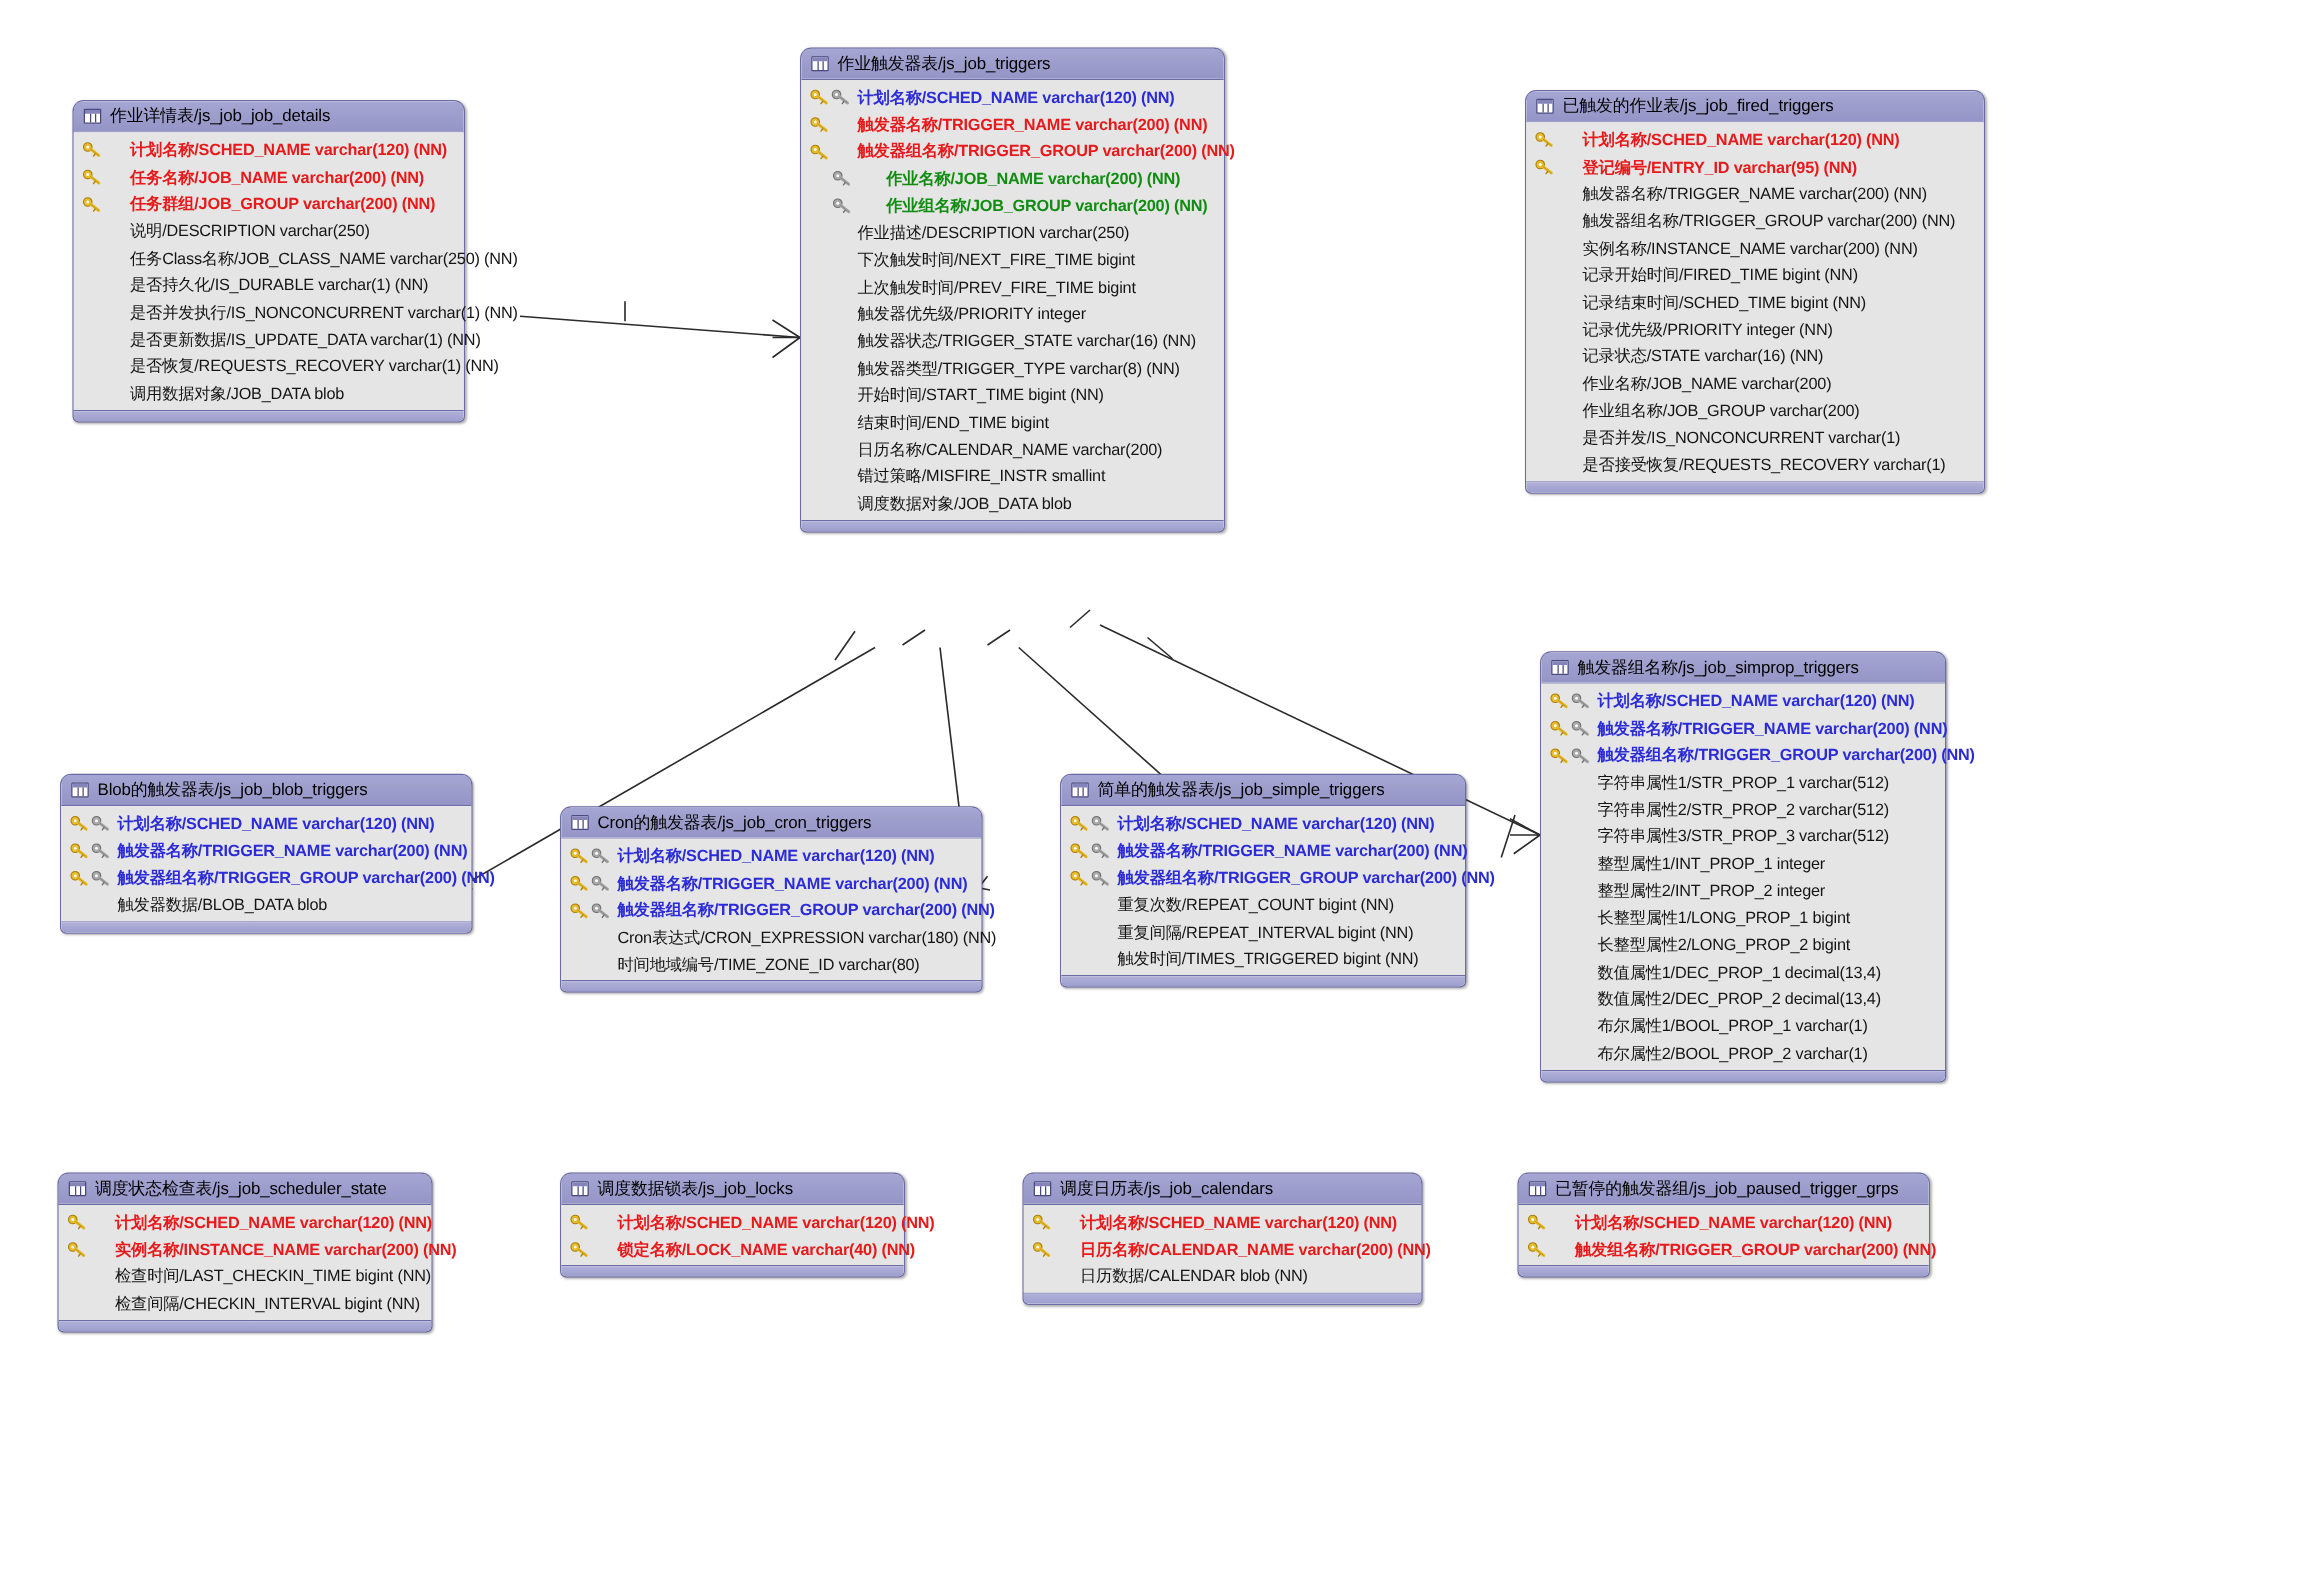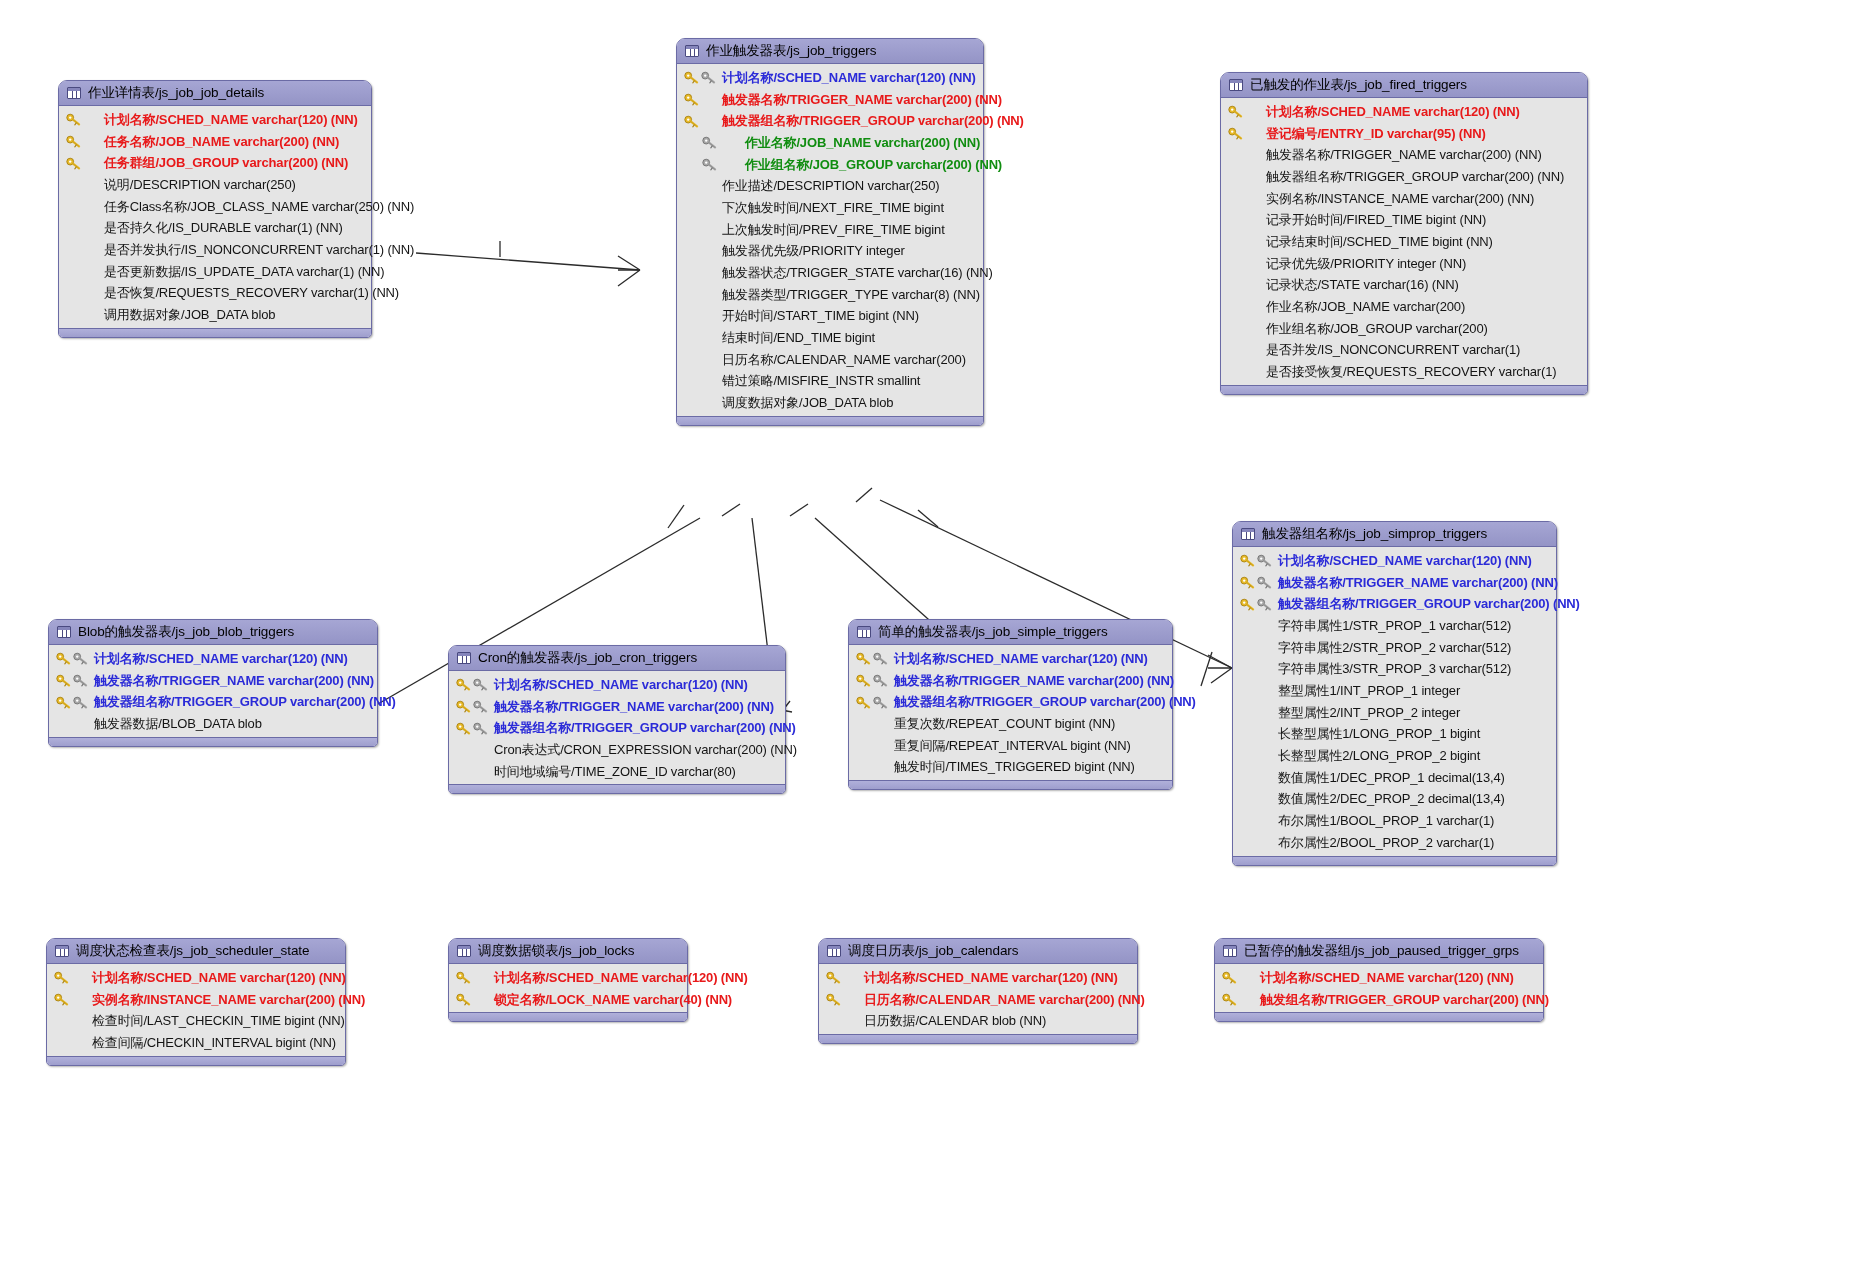--- a/index.html
+++ b/index.html
@@ -222,21 +222,21 @@
           <span class="keys"></span>
           <span class="fname c-plain">是否恢复/REQUESTS_RECOVERY varchar(1) (NN)</span>
         </div>
         <div class="field-row">
           <span class="keys"></span>
           <span class="fname c-plain">调用数据对象/JOB_DATA blob</span>
         </div>
       </div>
       <div class="entity-footer"></div>
     </div>
-    <div class="entity" style="left: 676px; top: 38px; width: 308px;">
+    <div class="entity" style="left: 640px; top: 38px; width: 340px;">
       <div class="entity-header">
         <span class="tbl-icon"></span>
         <span class="entity-title">作业触发器表/js_job_triggers</span>
       </div>
       <div class="entity-body">
         <div class="field-row">
           <span class="keys">
             <span class="key">
               <svg width="15" height="13" viewBox="0 0 15 13">
                 <circle cx="4.2" cy="4.6" r="3.4" fill="#e8bb2a" stroke="#a8800f" stroke-width="0.9"></circle>
@@ -716,21 +716,21 @@
                 <path d="M6.4 6.2 L13 11.4" stroke="#a8a8a8" stroke-width="2.3" stroke-linecap="round"></path>
                 <path d="M6.4 6.2 L13 11.4" stroke="#707070" stroke-width="0.7" stroke-linecap="round" opacity="0.7"></path>
                 <path d="M10.1 10.2 L8.8 11.9" stroke="#707070" stroke-width="1.1" stroke-linecap="round"></path>
               </svg>
             </span>
           </span>
           <span class="fname c-pkfk">触发器组名称/TRIGGER_GROUP varchar(200) (NN)</span>
         </div>
         <div class="field-row">
           <span class="keys"></span>
-          <span class="fname c-plain">Cron表达式/CRON_EXPRESSION varchar(200) (NN)</span>
+          <span class="fname c-plain">Cron表达式/CRON_EXPRESSION varchar(180) (NN)</span>
         </div>
         <div class="field-row">
           <span class="keys"></span>
           <span class="fname c-plain">时间地域编号/TIME_ZONE_ID varchar(80)</span>
         </div>
       </div>
       <div class="entity-footer"></div>
     </div>
     <div class="entity" style="left: 848px; top: 619px; width: 325px;">
       <div class="entity-header">
@@ -860,21 +860,21 @@
           <span class="keys"></span>
           <span class="fname c-plain">检查时间/LAST_CHECKIN_TIME bigint (NN)</span>
         </div>
         <div class="field-row">
           <span class="keys"></span>
           <span class="fname c-plain">检查间隔/CHECKIN_INTERVAL bigint (NN)</span>
         </div>
       </div>
       <div class="entity-footer"></div>
     </div>
-    <div class="entity" style="left: 448px; top: 938px; width: 240px;">
+    <div class="entity" style="left: 448px; top: 938px; width: 276px;">
       <div class="entity-header">
         <span class="tbl-icon"></span>
         <span class="entity-title">调度数据锁表/js_job_locks</span>
       </div>
       <div class="entity-body">
         <div class="field-row">
           <span class="keys">
             <span class="key">
               <svg width="15" height="13" viewBox="0 0 15 13">
                 <circle cx="4.2" cy="4.6" r="3.4" fill="#e8bb2a" stroke="#a8800f" stroke-width="0.9"></circle>

